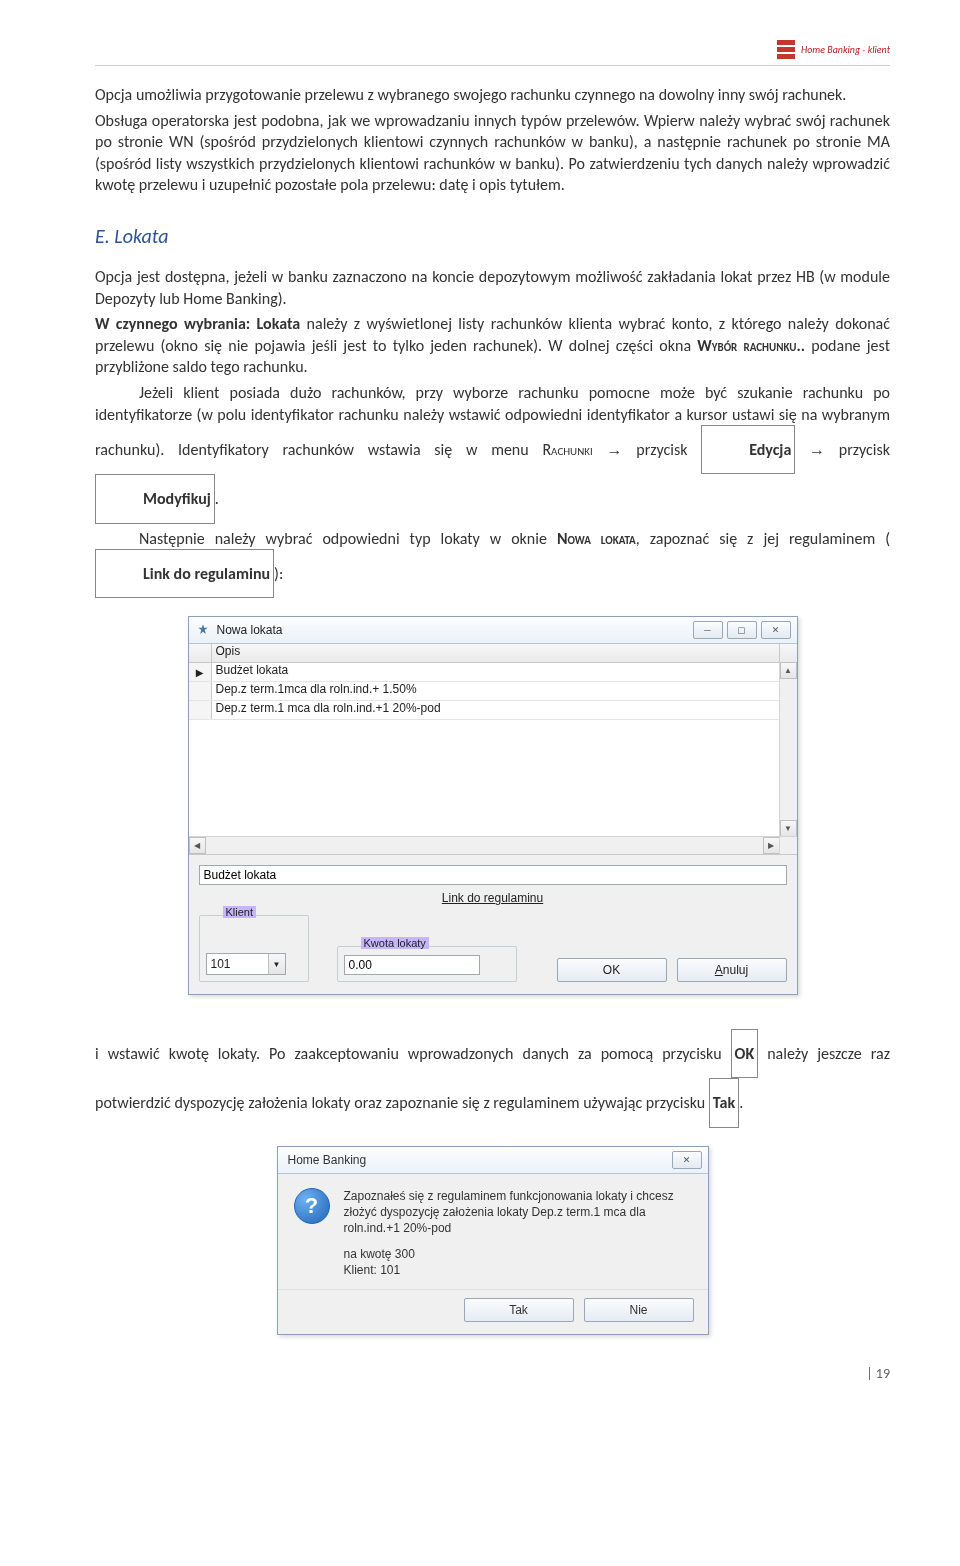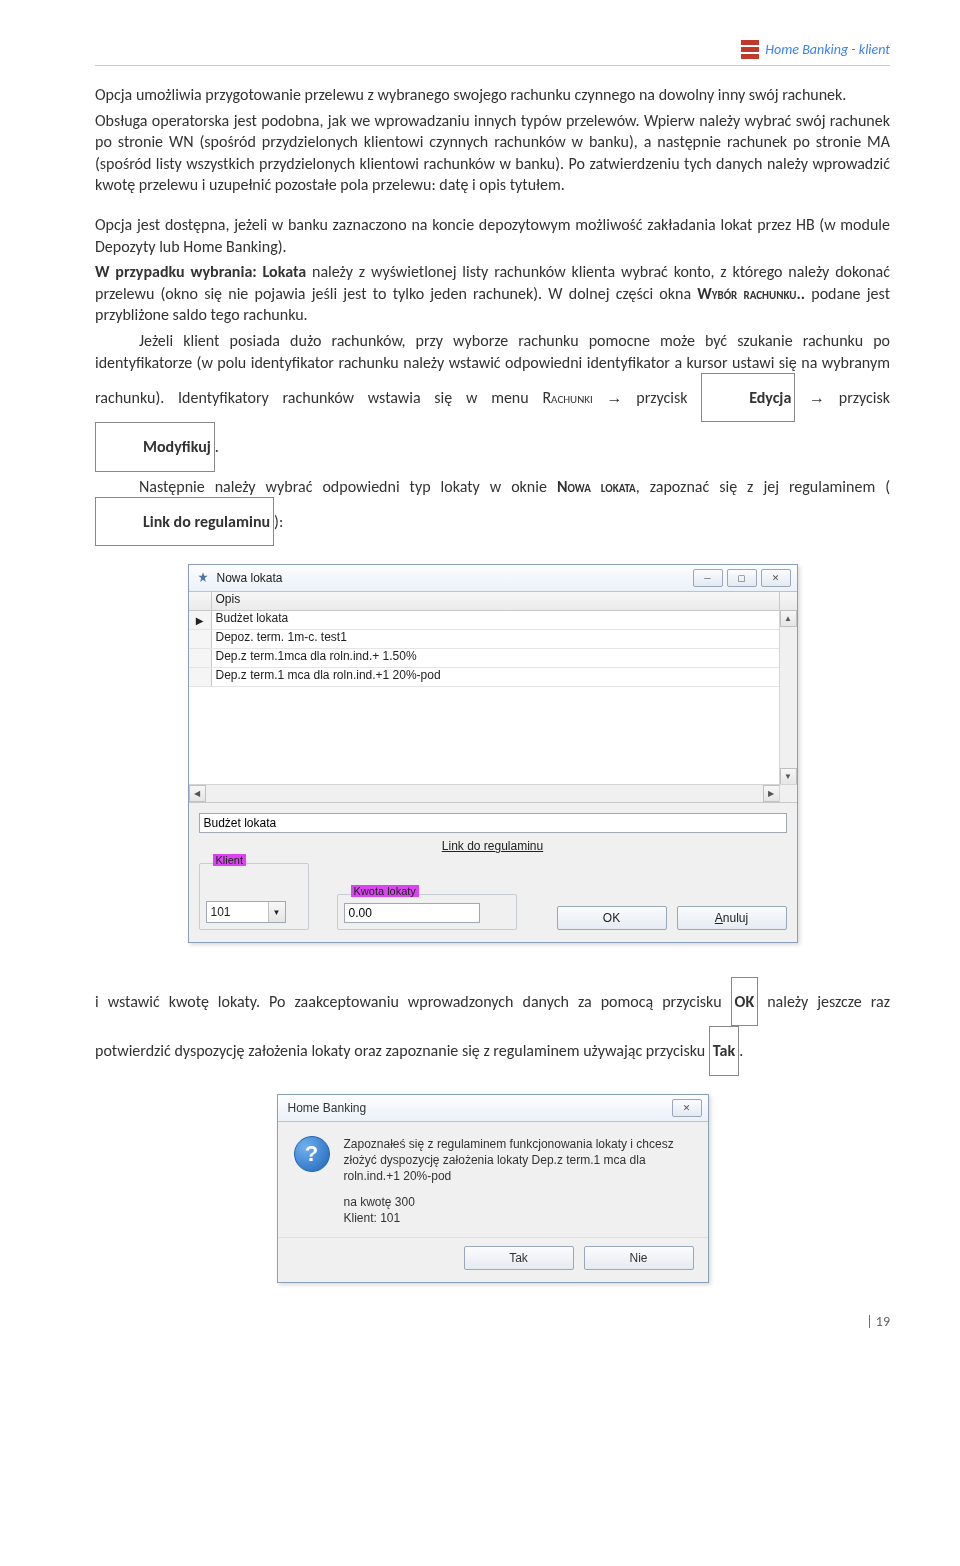--- a/index.html
+++ b/index.html
@@ -26,22 +26,22 @@
     display: flex;
     flex-direction: column;
     gap: 2px;
   }
   .header-logo .bar {
     width: 18px;
     height: 5px;
     background: #c0392b;
   }
   .header-title {
-    font-size: 14px;
-    color: #3b82f6;
+    font-size: 10px;
+    color: #b91c1c;
     font-style: italic;
   }
   .body-text {
     font-size: 16px;
     line-height: 1.35;
     text-align: justify;
     margin: 18px 0;
   }
   .section-h {
     color: #2f5496;
@@ -156,22 +156,22 @@
   }
   .link-line {
     text-align: center;
     margin: 6px 0 10px 0;
     text-decoration: underline;
     color: #222;
   }
   .bottom-row { display:flex; gap: 28px; align-items: flex-end; }
   .fieldgroup { position: relative; }
   .fieldgroup .label {
-    position: absolute; top: -9px; left: 14px;
-    background: #d946ef; padding: 0 3px; font-size: 11px;
+    position: absolute; top: -9px; left: 24px;
+    background: #c4b5fd; padding: 0 3px; font-size: 11px;
   }
   .fieldgroup .frame {
     border: 1px solid #c8ccd4; padding: 8px 6px 6px 6px;
     border-radius: 2px;
   }
   .combo {
     width: 78px; height: 20px;
     border: 1px solid #a0a8b4; background:#fff;
     display:flex; align-items:center;
     font-size:12px;
@@ -239,25 +239,26 @@
       <div class="bar"></div>
         <div class="bar"></div>
         <div class="bar"></div>
     </div>
     <span class="header-title">Home Banking - klient</span>
   </div>
 
   <p class="body-text">Opcja umożliwia przygotowanie przelewu z wybranego swojego rachunku czynnego na dowolny inny swój rachunek.</p>
   <p class="body-text" style="margin-top:-14px">Obsługa operatorska jest podobna, jak we wprowadzaniu innych typów przelewów. Wpierw należy wybrać swój rachunek po stronie WN (spośród przydzielonych klientowi czynnych rachunków w banku), a następnie rachunek po stronie MA (spośród listy wszystkich przydzielonych klientowi rachunków w banku). Po zatwierdzeniu tych danych należy wprowadzić kwotę przelewu i uzupełnić pozostałe pola przelewu: datę i opis tytułem.</p>
 
+  <h2 class="section-h">E.   Lokata</h2>
 
   <p class="body-text">Opcja jest dostępna, jeżeli w banku zaznaczono na koncie depozytowym możliwość zakładania lokat przez HB (w module Depozyty lub Home Banking).</p>
 
   <p class="body-text" style="margin-top:-14px">
-    <span class="bold">W przypadku wybrania: Lokata</span><span> należy z wyświetlonej listy rachunków klienta wybrać konto, z którego należy dokonać przelewu (okno się nie pojawia jeśli jest to tylko jeden rachunek). W dolnej części okna </span><span class="bold smallcaps">Wybór rachunku..</span><span> podane jest przybliżone saldo tego rachunku.</span>
+    <span class="bold">W czynnego wybrania: Lokata</span><span> należy z wyświetlonej listy rachunków klienta wybrać konto, z którego należy dokonać przelewu (okno się nie pojawia jeśli jest to tylko jeden rachunek). W dolnej części okna </span><span class="bold smallcaps">Wybór rachunku..</span><span> podane jest przybliżone saldo tego rachunku.</span>
   </p>
 
   <p class="body-text indent" style="margin-top:-14px">
     <span>Jeżeli klient posiada dużo rachunków, przy wyborze rachunku pomocne może być szukanie rachunku po identyfikatorze (w polu identyfikator rachunku należy wstawić odpowiedni identyfikator a kursor ustawi się na wybranym rachunku).  Identyfikatory rachunków wstawia się w menu </span><span class="smallcaps">Rachunki</span>
     <span class="arrow">→</span>
     <span> przycisk </span><span class="boxed">Edycja</span>
     <span class="arrow">→</span>
     <span> przycisk </span><span class="boxed">Modyfikuj</span>.
   </p>
 
@@ -283,25 +284,20 @@
       <div class="grid-head">
         <div class="gutter"></div>
         <div class="col-opis">Opis</div>
         <div class="col-scroll"></div>
       </div>
       <div class="grid-row">
         <div class="gutter">
             <span class="ptr">▶</span>
           </div>
         <div class="cell">Budżet lokata</div>
-        <div class="col-scroll"></div>
-      </div>
-      <div class="grid-row">
-        <div class="gutter"></div>
-        <div class="cell">Depoz. term. 1m-c. test1</div>
         <div class="col-scroll"></div>
       </div>
       <div class="grid-row">
         <div class="gutter"></div>
         <div class="cell">Dep.z term.1mca dla roln.ind.+ 1.50%</div>
         <div class="col-scroll"></div>
       </div>
       <div class="grid-row">
         <div class="gutter"></div>
         <div class="cell">Dep.z term.1 mca dla roln.ind.+1 20%-pod</div>

